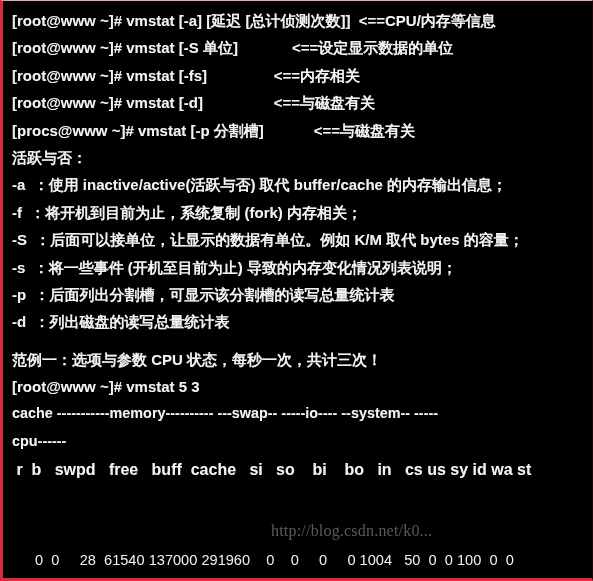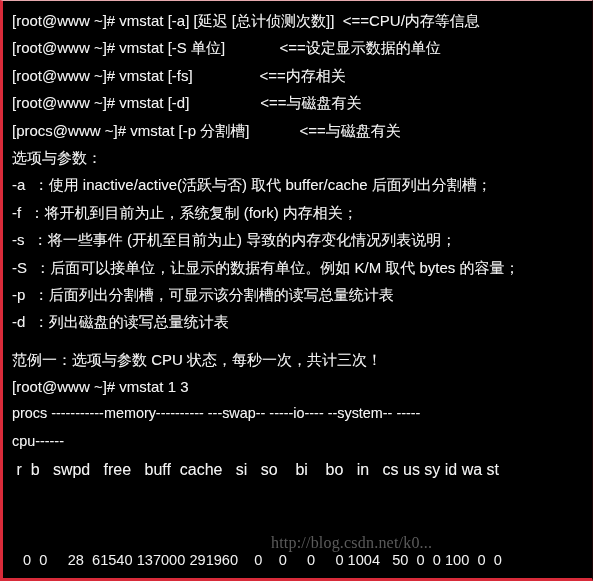--- a/index.html
+++ b/index.html
@@ -28,52 +28,53 @@
   }
   .line {
     color: #f2f2f2;
     font-size: 15px;
     line-height: 27.4px;
     height: 27.4px;
     white-space: pre;
     letter-spacing: 0px;
     font-family: "Liberation Sans", "DejaVu Sans", sans-serif;
     text-shadow: 0 0 0.4px rgba(255,255,255,0.35);
+    font-weight: bold;
   }
   .line.tight {
     line-height: 27.8px;
     height: 27.8px;
   }
   .spacer {
     height: 10px;
   }
   .dashline {
     font-size: 14.4px;
   }
   .datarow {
     font-size: 16px;
   }
   
   #watermark {
     position: absolute;
     left: 268px;
-    top: 532px;
+    top: 520px;
     color: #6b6b6b;
     font-size: 16px;
     line-height: 20px;
     white-space: pre;
     font-family: "Liberation Serif", "DejaVu Serif", serif;
     pointer-events: none;
     letter-spacing: 0.2px;
     opacity: 0.85;
   }
   
   #last-data-row {
     position: absolute;
-    left: 16px;
+    left: 28px;
     top: 548px;
     z-index: 5;
     font-size: 14.6px;
     color: #f2f2f2;
     white-space: pre;
     line-height: 22px;
   }
 </style>
 </head>
 <body>
@@ -83,35 +84,35 @@
   <div class="line"><span>[root@www ~]# vmstat [-a] [延迟 [总计侦测次数]]</span><span class="gap">  </span><span>&lt;==CPU/内存等信息</span></div>
 
   <div class="line"><span>[root@www ~]# vmstat [-S 单位]</span><span class="gap">             </span><span>&lt;==设定显示数据的单位</span></div>
 
   <div class="line"><span>[root@www ~]# vmstat [-fs]</span><span class="gap">                </span><span>&lt;==内存相关</span></div>
 
   <div class="line"><span>[root@www ~]# vmstat [-d]</span><span class="gap">                 </span><span>&lt;==与磁盘有关</span></div>
 
   <div class="line"><span>[procs@www ~]# vmstat [-p 分割槽]</span><span class="gap">            </span><span>&lt;==与磁盘有关</span></div>
 
-  <div class="line">选项与参数：</div>
+  <div class="line">活跃与否：</div>
 
-  <div class="line"><span>-a</span><span>  </span><span>：使用 inactive/active(活跃与否) 取代 buffer/cache 后面列出分割槽；</span></div>
+  <div class="line"><span>-a</span><span>  </span><span>：使用 inactive/active(活跃与否) 取代 buffer/cache 的内存输出信息；</span></div>
   <div class="line"><span>-f</span><span>  </span><span>：将开机到目前为止，系统复制 (fork) 内存相关；</span></div>
+  <div class="line"><span>-S</span><span>  </span><span>：后面可以接单位，让显示的数据有单位。例如 K/M 取代 bytes 的容量；</span></div>
   <div class="line"><span>-s</span><span>  </span><span>：将一些事件 (开机至目前为止) 导致的内存变化情况列表说明；</span></div>
-  <div class="line"><span>-S</span><span>  </span><span>：后面可以接单位，让显示的数据有单位。例如 K/M 取代 bytes 的容量；</span></div>
   <div class="line"><span>-p</span><span>  </span><span>：后面列出分割槽，可显示该分割槽的读写总量统计表</span></div>
   <div class="line"><span>-d</span><span>  </span><span>：列出磁盘的读写总量统计表</span></div>
 
   <div class="spacer"></div>
 
   <div class="line">范例一：选项与参数 CPU 状态，每秒一次，共计三次！</div>
-  <div class="line">[root@www ~]# vmstat 1 3</div>
+  <div class="line">[root@www ~]# vmstat 5 3</div>
 
-  <div class="line tight dashline">procs -----------memory---------- ---swap-- -----io---- --system-- -----</div>
+  <div class="line tight dashline">cache -----------memory---------- ---swap-- -----io---- --system-- -----</div>
   <div class="line tight dashline">cpu------</div>
 
   <div class="line tight datarow"> r  b   swpd   free   buff  cache   si   so    bi    bo   in   cs us sy id wa st</div>
 
 
   <div id="watermark">http://blog.csdn.net/k0...</div>
 
   <div id="last-data-row"> 0  0     28  61540 137000 291960    0    0     0     0 1004   50  0  0 100  0  0</div>
 
 </div>

